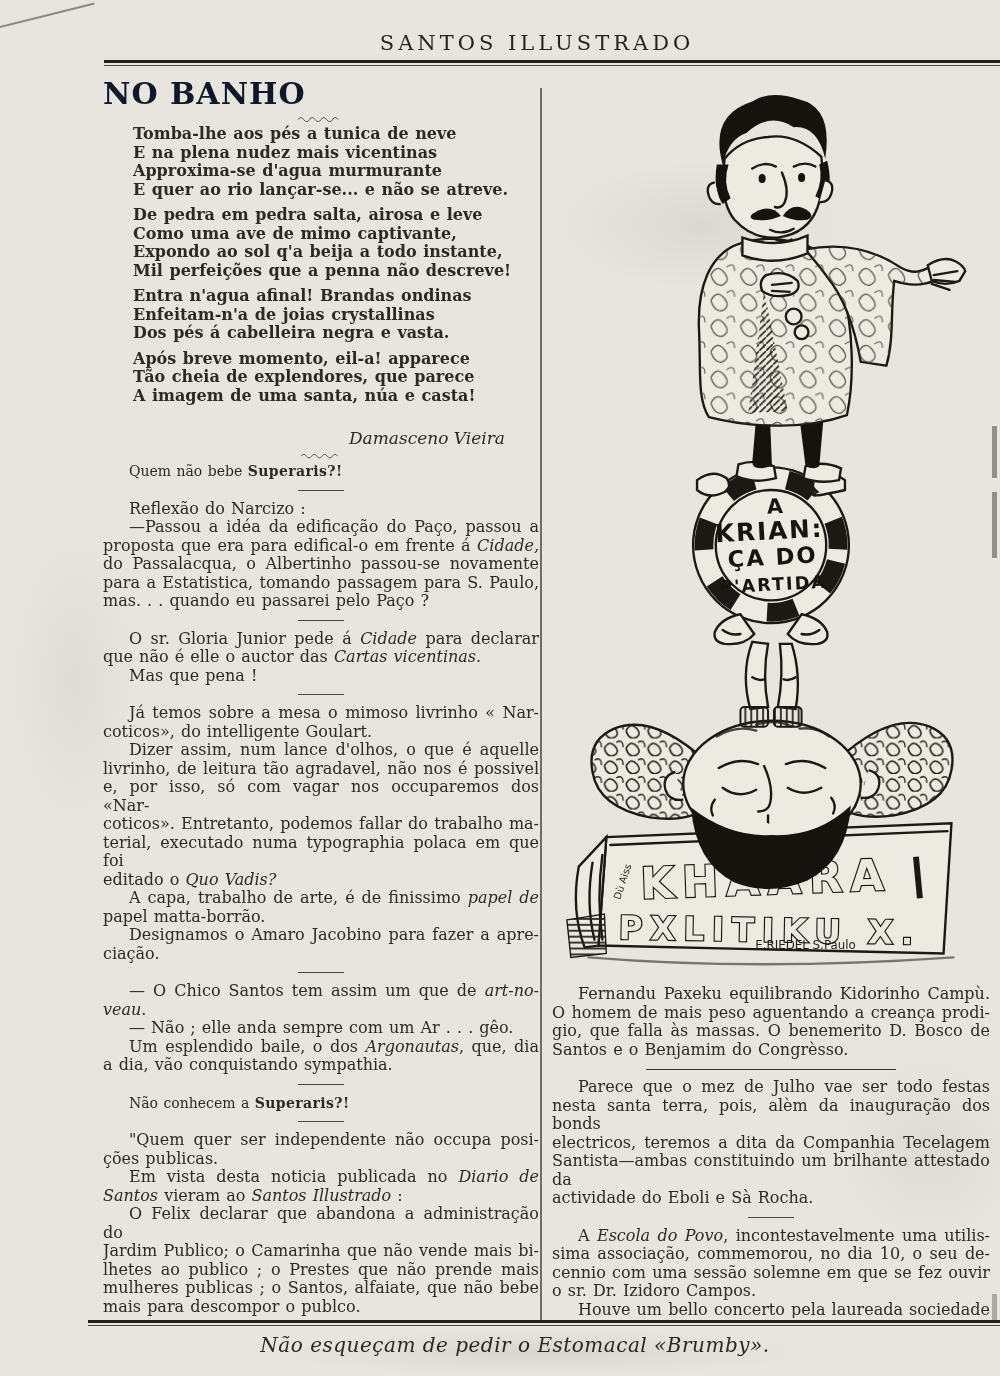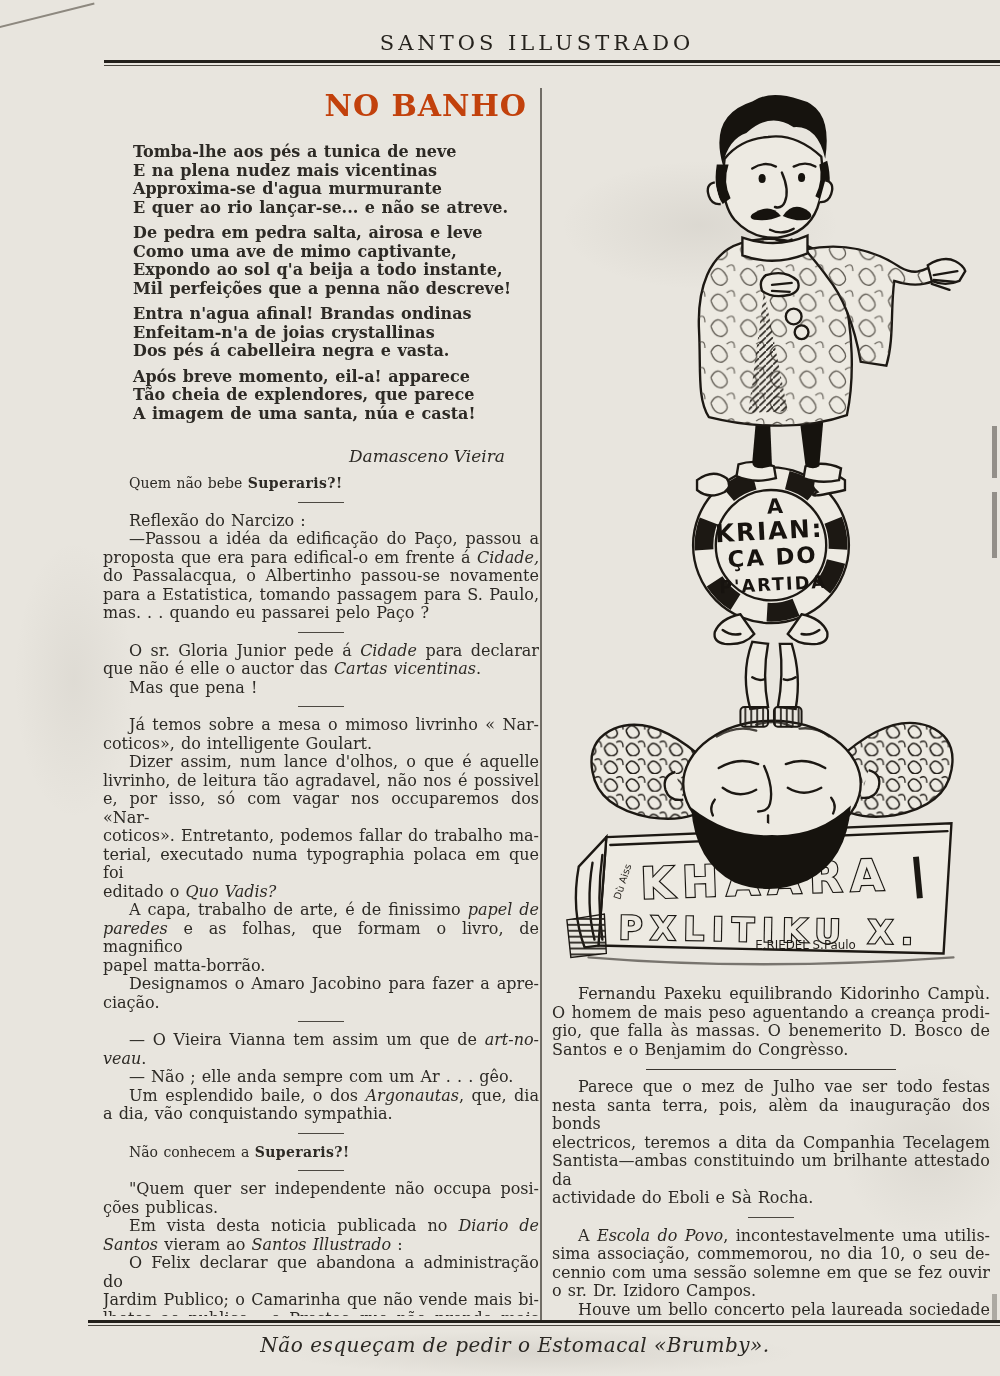--- a/index.html
+++ b/index.html
@@ -32,21 +32,21 @@
   .leftcol{position:absolute;left:103px;top:76px;width:436px;height:1240px;
     display:flex;flex-direction:column;overflow:hidden;}
   .rightcol{position:absolute;left:552px;top:78px;width:438px;height:1240px;overflow:hidden;}
 
   .line{line-height:18.5px;font-size:16px;word-spacing:1px;}
   .par .line{text-align:justify;text-align-last:justify;}
   .par .line.last{text-align-last:left;}
   .par .line.first{text-indent:26px;}
   .i{font-style:italic;}
   .b{font-weight:bold;letter-spacing:.4px;}
-  .headline{text-align:right;font-size:30px;font-weight:bold;letter-spacing:1px;margin:12px;color:#c2410c;}
+  .headline{text-align:left;font-size:30px;font-weight:bold;letter-spacing:1px;margin:0;color:#0f172a;}
   .squig{display:block;margin:5px auto 3px;}
   .verse{margin-left:30px;margin-bottom:7px;}
   .verse .line{text-align:left;font-weight:bold;}
   .byline{text-align:right;font-style:italic;font-size:17px;padding-right:34px;margin-top:16px;}
   .slogan .line{font-size:14px;}
   .dash{width:46px;border-top:1.5px solid #4c4841;margin:9px auto;}
   .longline{width:250px;border-top:1.5px solid #37332d;margin:10px auto 8px;}
   .caption{margin-top:12px;}
 
   .footerline{position:absolute;top:1333px;left:0;width:1000px;text-align:center;
@@ -141,30 +141,29 @@
   <div class="par">
       <div class="line first"><span>Dizer assim, num lance d'olhos, o que é aquelle</span></div>
       <div class="line"><span>livrinho, de leitura tão agradavel, não nos é possivel</span></div>
       <div class="line"><span>e, por isso, só com vagar nos occuparemos dos «Nar-</span></div>
       <div class="line"><span>coticos». Entretanto, podemos fallar do trabalho ma-</span></div>
       <div class="line"><span>terial, executado numa typographia polaca em que foi</span></div>
       <div class="line last"><span>editado o </span><span class="i">Quo Vadis?</span></div>
     </div>
   <div class="par">
       <div class="line first"><span>A capa, trabalho de arte, é de finissimo </span><span class="i">papel de</span></div>
-      <div class="line"><span class="i">paredes</span><span> e as folhas, que formam o livro, de magnifico</span></div>
       <div class="line last"><span>papel matta-borrão.</span></div>
     </div>
   <div class="par">
       <div class="line first"><span>Designamos o Amaro Jacobino para fazer a apre-</span></div>
       <div class="line last"><span>ciação.</span></div>
     </div>
   <div class="dash"></div>
   <div class="par">
-      <div class="line first"><span>— O Vieira Vianna tem assim um que de </span><span class="i">art-no-</span></div>
+      <div class="line first"><span>— O Chico Santos tem assim um que de </span><span class="i">art-no-</span></div>
       <div class="line last"><span class="i">veau</span><span>.</span></div>
     </div>
   <div class="par">
       <div class="line first last"><span>— Não ; elle anda sempre com um Ar . . . gêo.</span></div>
     </div>
   <div class="par">
       <div class="line first"><span>Um esplendido baile, o dos </span><span class="i">Argonautas</span><span>, que, dia</span></div>
       <div class="line last"><span>a dia, vão conquistando sympathia.</span></div>
     </div>
   <div class="dash"></div>

